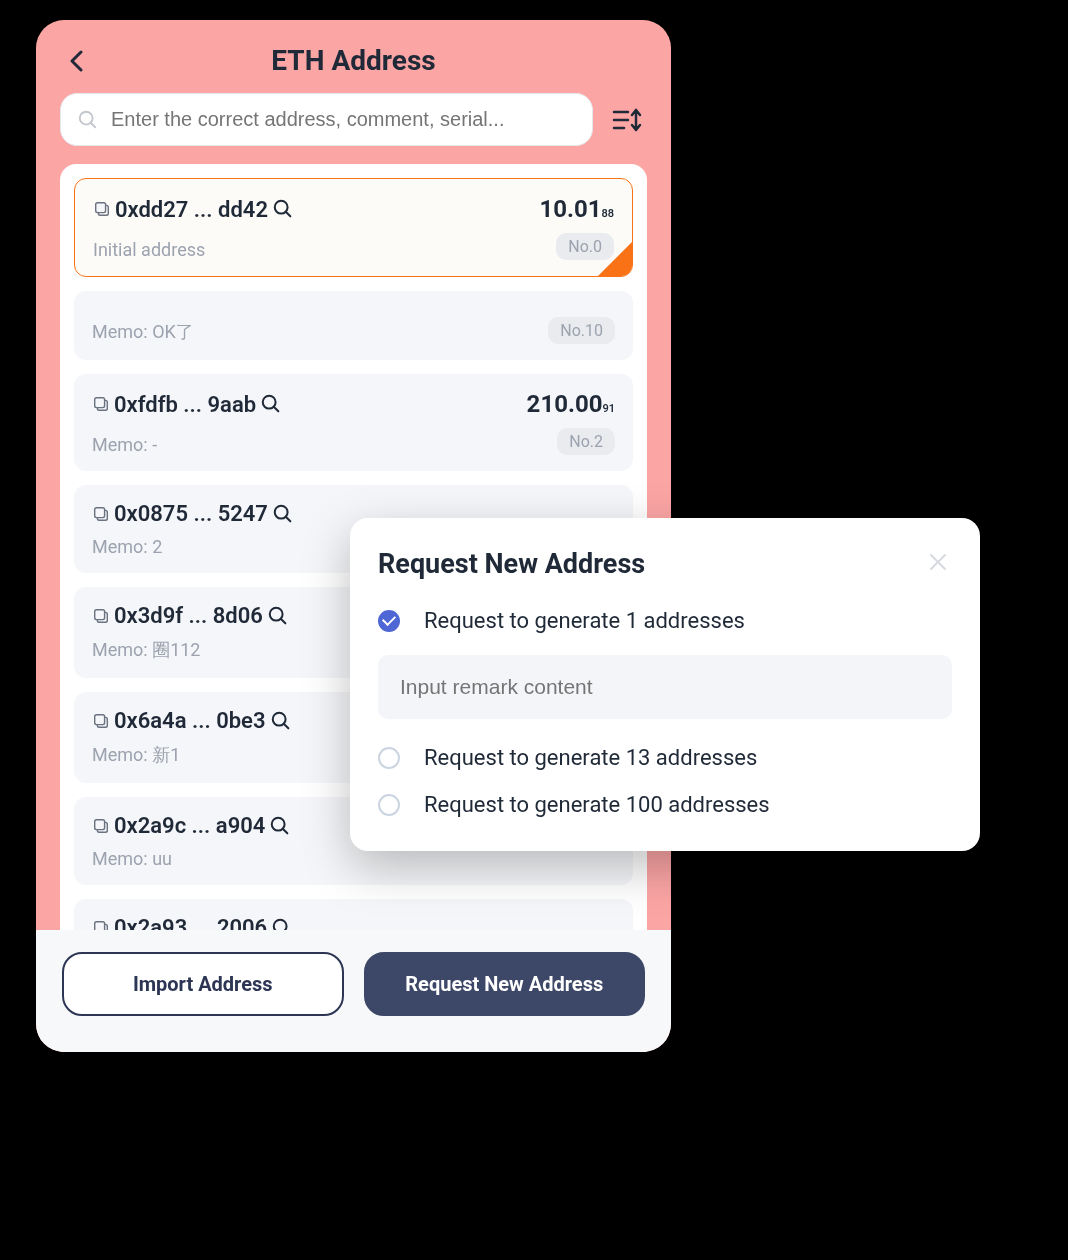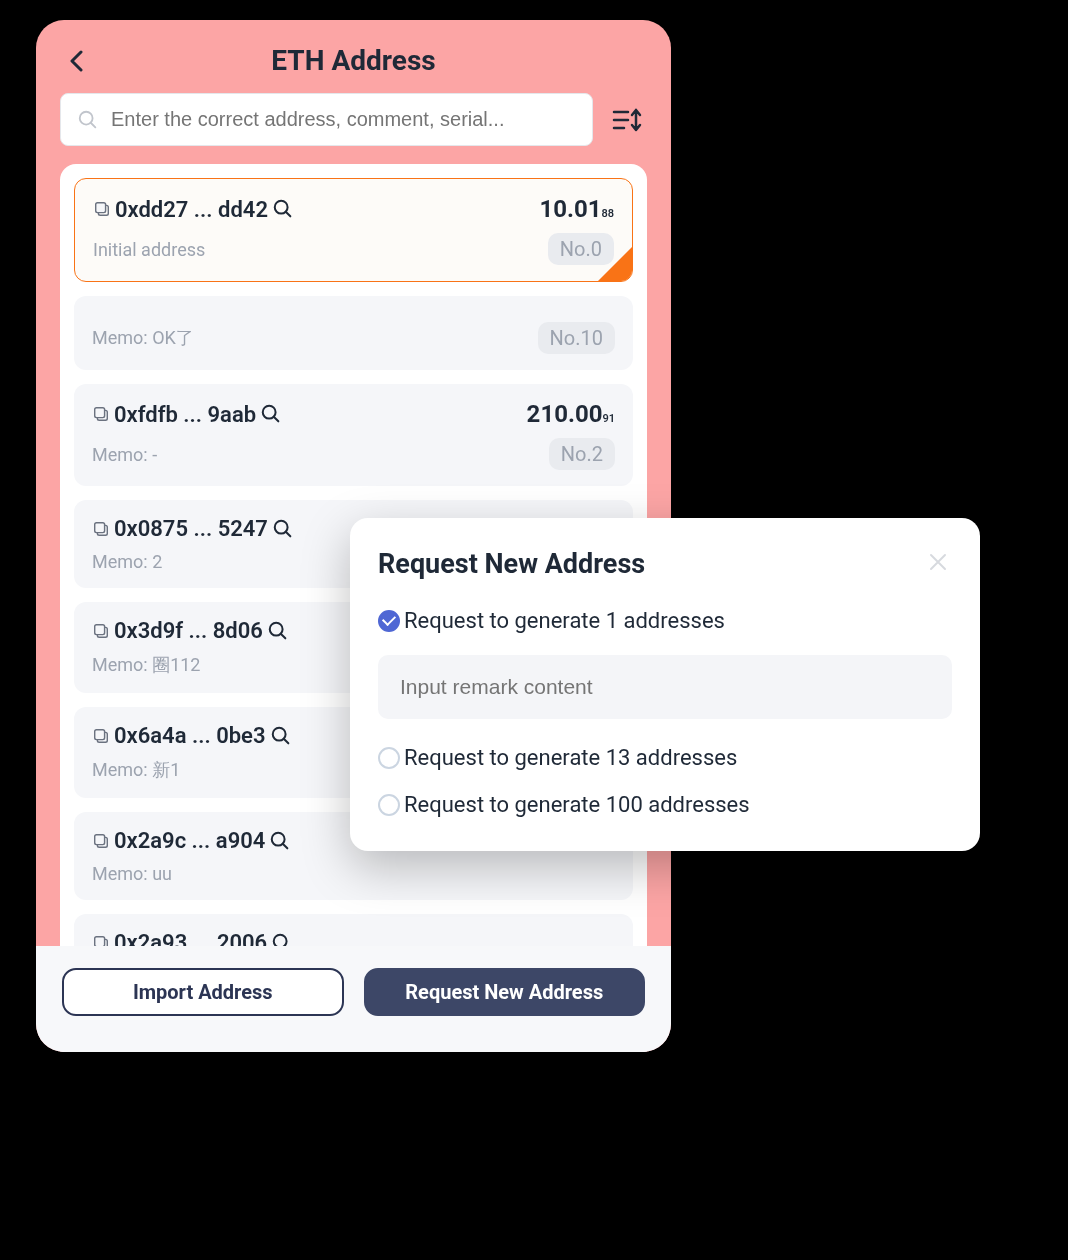--- a/index.html
+++ b/index.html
@@ -2,45 +2,45 @@
 <html><head>
 <meta charset="utf-8">
 <style>
 * { box-sizing: border-box; margin: 0; padding: 0; }
 body { font-family: -apple-system, BlinkMacSystemFont, "Segoe UI", Roboto, sans-serif; background: #000; width: 1068px; height: 1260px; position: relative; }
 .phone { position: absolute; left: 36px; top: 20px; width: 635px; height: 1032px; background: #fca5a5; border-radius: 28px; box-shadow: 0 8px 32px rgba(0,0,0,0.15); overflow: hidden; }
 .header { display: flex; align-items: center; padding: 24px 24px 16px; }
 .back-btn { width: 32px; height: 32px; display: flex; align-items: center; justify-content: center; cursor: pointer; }
 .title { flex: 1; text-align: center; font-size: 28px; font-weight: 700; color: #1f2937; margin-right: 32px; }
 .search-row { display: flex; gap: 14px; padding: 0 24px 18px; align-items: center; }
-.search-box { flex: 1; display: flex; align-items: center; background: #fff; border: 1px solid #e5e7eb; border-radius: 8px; padding: 14px 16px; gap: 12px; }
+.search-box { flex: 1; display: flex; align-items: center; background: #fff; border: 1px solid #e5e7eb; border-radius: 17px; padding: 14px 16px; gap: 12px; }
 .search-box input { border: none; outline: none; font-size: 20px; color: #9ca3af; flex: 1; background: transparent; }
 .sort-btn { width: 40px; height: 40px; display: flex; align-items: center; justify-content: center; cursor: pointer; }
 .list-container { background: #fff; margin: 0 24px; border-radius: 16px; padding: 14px 14px 280px; }
 .addr-card { background: #f5f6f9; border-radius: 12px; padding: 16px 18px; margin-bottom: 14px; position: relative; overflow: hidden; }
 .addr-card.selected { border: 1px solid #f97316; background: #fdfbf8; }
 .addr-card.selected .corner { position: absolute; bottom: 0; right: 0; width: 0; height: 0; border-style: solid; border-width: 0 0 34px 34px; border-color: transparent transparent #f97316 transparent; }
 .addr-row1 { display: flex; align-items: center; gap: 4px; }
 .copy-ic { width: 18px; height: 18px; flex-shrink: 0; }
 .addr-text { font-size: 22px; font-weight: 600; color: #1f2937; }
 .mag-ic { width: 22px; height: 22px; flex-shrink: 0; }
 .balance { margin-left: auto; font-size: 24px; font-weight: 700; color: #1f2937; }
 .balance .sub { font-size: 11px; font-weight: 600; }
-.addr-row2 { display: flex; align-items: center; margin-top: 10px; }
+.addr-row2 { display: flex; align-items: flex-end; margin-top: 10px; }
 .memo { font-size: 18px; color: #9ca3af; }
-.badge { margin-left: auto; background: #e9ebef; color: #9ca3af; font-size: 20px; padding: 4px 12px; border-radius: 10px; }
+.badge { margin-left: auto; background: #e9ebef; color: #9ca3af; font-size: 16px; padding: 4px 12px; border-radius: 10px; }
 .footer { position: absolute; bottom: 0; left: 0; right: 0; display: flex; gap: 20px; padding: 22px 26px 36px; background:#f7f8fa; }
-.btn { flex: 1; padding: 10px 0; border-radius: 14px; font-size: 20px; font-weight: 700; text-align: center; cursor: pointer; }
+.btn { flex: 1; padding: 18px 0; border-radius: 20px; font-size: 20px; font-weight: 700; text-align: center; cursor: pointer; }
 .btn-outline { border: 2px solid #2c3554; color: #2c3554; background: #fff; }
 .btn-solid { background: #3d4767; color: #fff; border: 2px solid #3d4767; }
 .modal { position: absolute; left: 350px; top: 518px; width: 630px; background: #fff; border-radius: 18px; box-shadow: 0 16px 48px rgba(0,0,0,0.25); padding: 30px 28px 34px; }
 .modal-head { display: flex; align-items: center; margin-bottom: 28px; }
 .modal-title { font-size: 27px; font-weight: 700; color: #1f2937; }
 .modal-close { margin-left: auto; width: 24px; height: 24px; cursor: pointer; opacity: 0.4; }
-.opt { display: flex; align-items: center; gap: 4px; margin-bottom: 22px; cursor: pointer; }
+.opt { display: flex; align-items: center; gap: 24px; margin-bottom: 22px; cursor: pointer; }
 .opt:last-child { margin-bottom: 0; }
 .radio { width: 22px; height: 22px; border: 2px solid #cbd5e1; border-radius: 50%; flex-shrink: 0; }
 .radio.checked { background: #4f67d4; border-color: #4f67d4; display: flex; align-items: center; justify-content: center; }
 .radio.checked::after { content: ""; width: 10px; height: 6px; border-left: 2px solid #fff; border-bottom: 2px solid #fff; transform: rotate(-45deg); margin-top: -3px; }
 .opt-label { font-size: 22px; color: #1f2937; }
 .remark-input { margin: 8px 0 26px 0; background: #f4f5f8; border-radius: 10px; padding: 20px 22px; }
 .remark-input input { border: none; outline: none; background: transparent; font-size: 21px; color: #0f172a; width: 100%; }
 </style>
 </head>
 <body>

